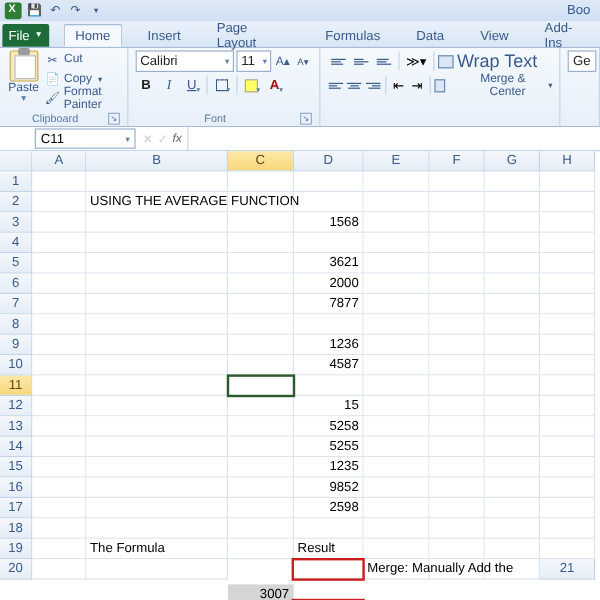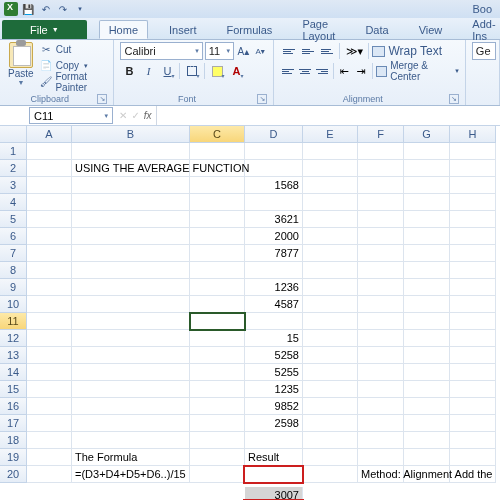--- a/index.html
+++ b/index.html
@@ -6,21 +6,21 @@
   body { font-family: "Segoe UI", Tahoma, sans-serif; font-size: 11px; background: #fff; width: 500px; height: 500px; overflow: hidden; position: relative; }
 
   .titlebar { height: 18px; background: linear-gradient(#dfe9f5,#cfe0f3); display:flex; align-items:center; padding:0 4px; gap:4px; }
   .titlebar .ticon { width:14px; height:14px; background:#2f7d32; border-radius:2px; position:relative; }
   .titlebar .ticon::after { content:"X"; position:absolute; color:#fff; font-size:9px; font-weight:bold; left:3px; top:0; }
   .titlebar .qat { display:flex; gap:3px; align-items:center; }
   .titlebar .qat span { width:14px; height:14px; display:flex; align-items:center; justify-content:center; color:#3a5a8a; font-size:10px; }
   .titlebar .title-text { margin-left:auto; margin-right:4px; font-size:11px; color:#3a5a8a; }
 
   .tabs { height:22px; background:linear-gradient(#e9f1fa,#d7e6f5); display:flex; align-items:flex-end; border-bottom:1px solid #a7bcd6; }
-  .file-tab { background:#1e6b3a; color:#fff; padding:3px 28px; height:19px; display:flex; align-items:center; font-size:11px; border-radius:2px 2px 0 0; margin-left:2px; }
+  .file-tab { background:#1e6b3a; color:#fff; padding:3px 5px; height:19px; display:flex; align-items:center; font-size:11px; border-radius:2px 2px 0 0; margin-left:2px; }
   .file-tab .drop { margin-left:4px; font-size:7px; }
   .rtab { padding:3px 9px; color:#3a5a8a; font-size:11px; height:19px; display:flex; align-items:center; cursor:default;margin-left:12px; }
   .rtab.active { background:#f5f9fd; border:1px solid #a7bcd6; border-bottom:1px solid #f5f9fd; border-radius:2px 2px 0 0; }
 
   .ribbon { height:66px; background:linear-gradient(#f5f9fd,#e7eff9); border-bottom:1px solid #a7bcd6; display:flex; }
   .rgroup { border-right:1px solid #c4d4e8; padding:2px 6px 0 6px; display:flex; flex-direction:column; position:relative; }
   .rgroup-label { font-size:9px; color:#5b7aa5; text-align:center; margin-top:auto; padding-bottom:1px; }
   .rgroup-label .dl { float:right; width:10px; height:10px; border:1px solid #9ab0cf; font-size:7px; display:flex; align-items:center; justify-content:center; margin-left:4px; }
 
   .clip-top { display:flex; gap:4px; }
@@ -48,22 +48,22 @@
   .split::after { content:"▾"; font-size:6px; color:#5b7aa5; position:absolute; right:1px; bottom:0; }
   .sep { width:1px; height:16px; background:#c4d4e8; margin:0 2px; }
   .fill-sw { width:11px;height:11px;background:#ffff66;border:1px solid #aaa;}
   .fcolA { color:#b00000; font-weight:bold; }
 
   .aligngrp { min-width:170px; }
   .al-row { display:flex; gap:1px; align-items:center; height:18px; margin-bottom:2px; }
   .abtn { width:18px;height:17px; display:flex; align-items:center; justify-content:center; }
   .al-lines { width:12px; display:flex; flex-direction:column; gap:1px; }
   .al-lines i { display:block; height:1px; background:#3a5a8a; }
-  .wrap-lbl { font-size:12px; color:#3a5a8a; display:flex; align-items:center; gap:3px; }
-  .merge-lbl { font-size:10px; color:#3a5a8a; display:flex; align-items:center; gap:3px; }
+  .wrap-lbl { font-size:15px; color:#3a5a8a; display:flex; align-items:center; gap:3px; }
+  .merge-lbl { font-size:10px; color:#3a5a8a; display:flex; align-items:center; gap:17px;text-align:right; }
   .cell-ico { width:13px;height:11px;border:1px solid #6a8ab5; background:#dbe7f5; }
 
   .numgrp { min-width:28px; }
 
   .namebox-row { height:20px; display:flex; border-bottom:1px solid #c4d4e8; background:#fff; }
   .rowhdr-space { width:27px; }
   .namebox { width:84px; border:1px solid #9ab0cf; margin:1px 2px; font-size:11px; display:flex; align-items:center; padding:0 4px; background:#fff; }
   .namebox .arr { margin-left:auto; font-size:7px; color:#5b7aa5; }
   .fx-sep { display:flex; align-items:center; gap:4px; padding:0 4px; color:#8a8a8a; font-size:10px; }
   .fx { font-style:italic; color:#666; }
@@ -97,22 +97,22 @@
   <div class="title-text">Boo</div>
 </div>
 
 <div class="tabs">
   <div class="file-tab">
       <span>File</span>
       <span class="drop">▼</span>
     </div>
   <div class="rtab active">Home</div>
   <div class="rtab">Insert</div>
+  <div class="rtab">Page Layout</div>
   <div class="rtab">Formulas</div>
-  <div class="rtab">Page Layout</div>
   <div class="rtab">Data</div>
   <div class="rtab">View</div>
   <div class="rtab">Add-Ins</div>
 </div>
 
 <div class="ribbon">
 
   <div class="rgroup" style="width:128px;">
     <div class="clip-top">
       <div class="paste">
@@ -227,21 +227,20 @@
       <div class="sep"></div>
       <div class="abtn">⇤</div>
       <div class="abtn">⇥</div>
       <div class="sep"></div>
       <div class="merge-lbl">
           <span class="cell-ico"></span>
           <span>Merge &amp; Center</span>
           <span style="font-size:7px;margin-left:2px;">▾</span>
         </div>
     </div>
-    <div class="rgroup-label"><span>Alignment</span><span class="dl">↘</span></div>
   </div>
 
   <div class="rgroup numgrp">
     <div class="combo" style="width:24px;">
         <span>Ge</span>
       </div>
   </div>
 </div>
 
 <div class="namebox-row">
@@ -454,25 +453,24 @@
     <div class="cell">The Formula</div>
     <div class="cell"></div>
     <div class="cell">Result</div>
     <div class="cell"></div>
     <div class="cell"></div>
     <div class="cell"></div>
     <div class="cell"></div>
 
   <div class="rhdr">20</div>
     <div class="cell"></div>
-    <div class="cell ov">=(D3+D4+D5+D6..)/15</div>
     <div class="cell"></div>
     <div class="cell r shade">3007</div>
     <div class="cell"></div>
-    <div class="cell ov">Method: Alignment Add the</div>
+    <div class="cell ov">Merge: Manually Add the</div>
     <div class="cell"></div>
     <div class="cell"></div>
 
   <div class="rhdr">21</div>
     <div class="cell"></div>
     <div class="cell"></div>
     <div class="cell"></div>
     <div class="cell shade"></div>
     <div class="cell"></div>
     <div class="cell"></div>

